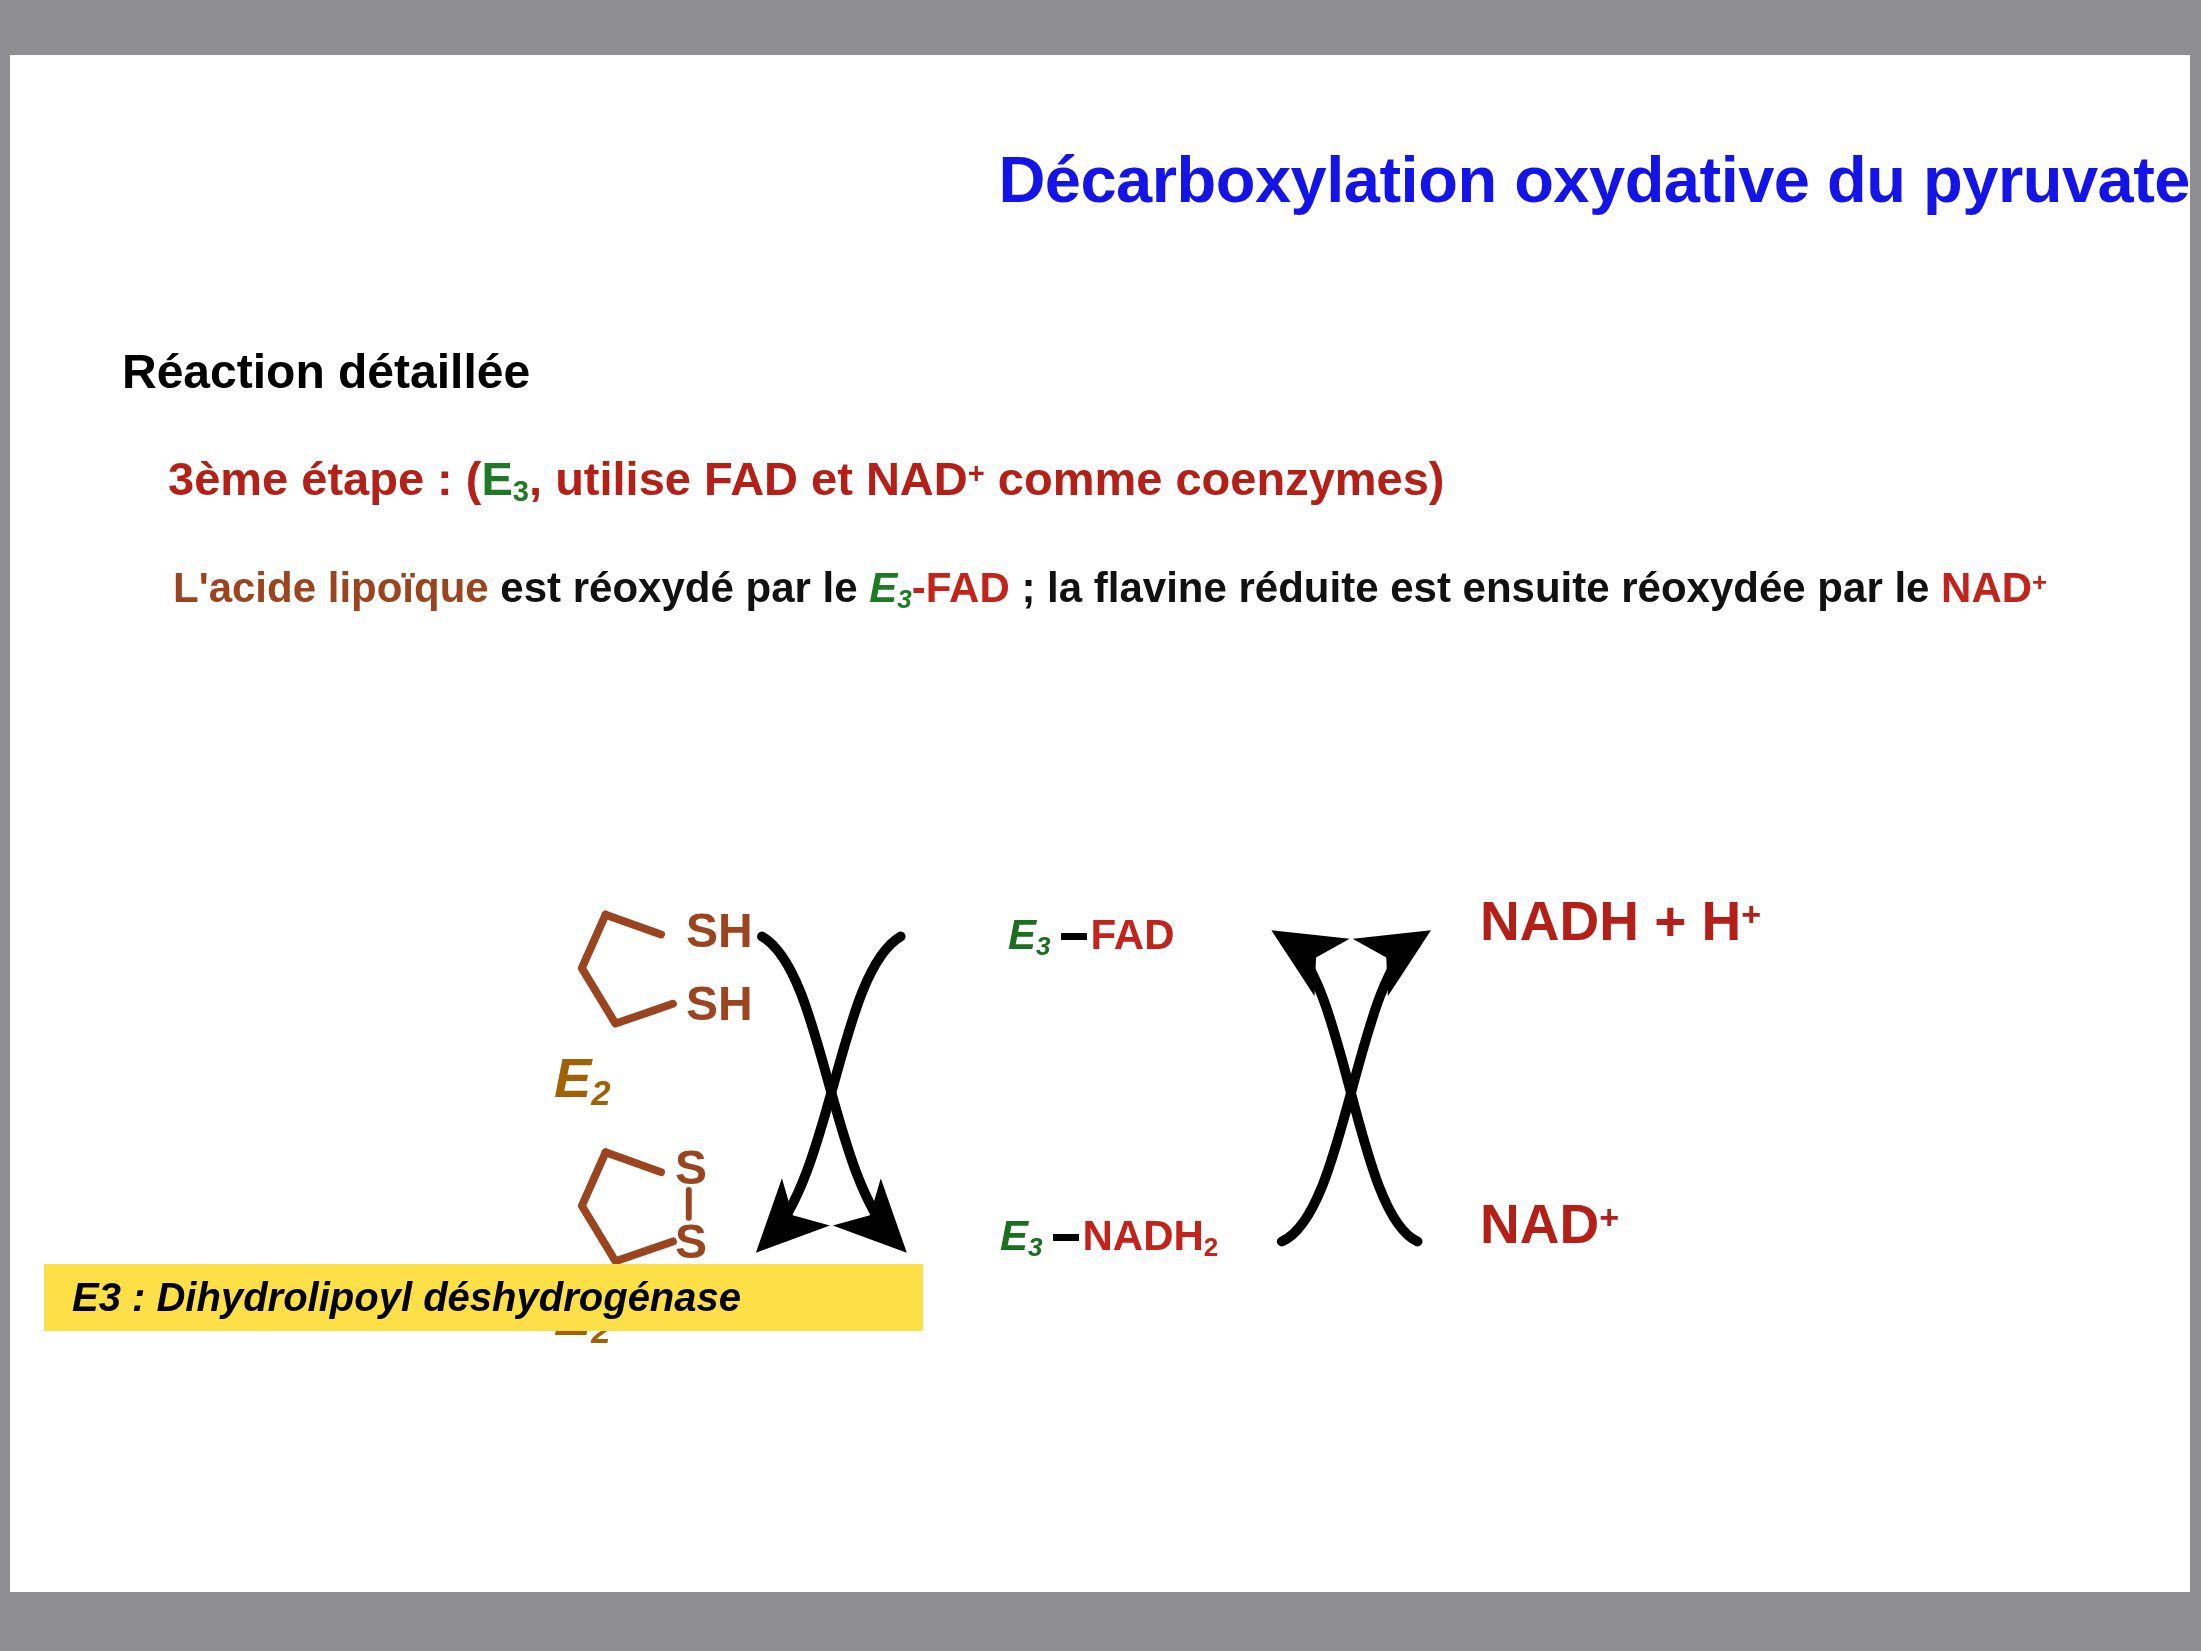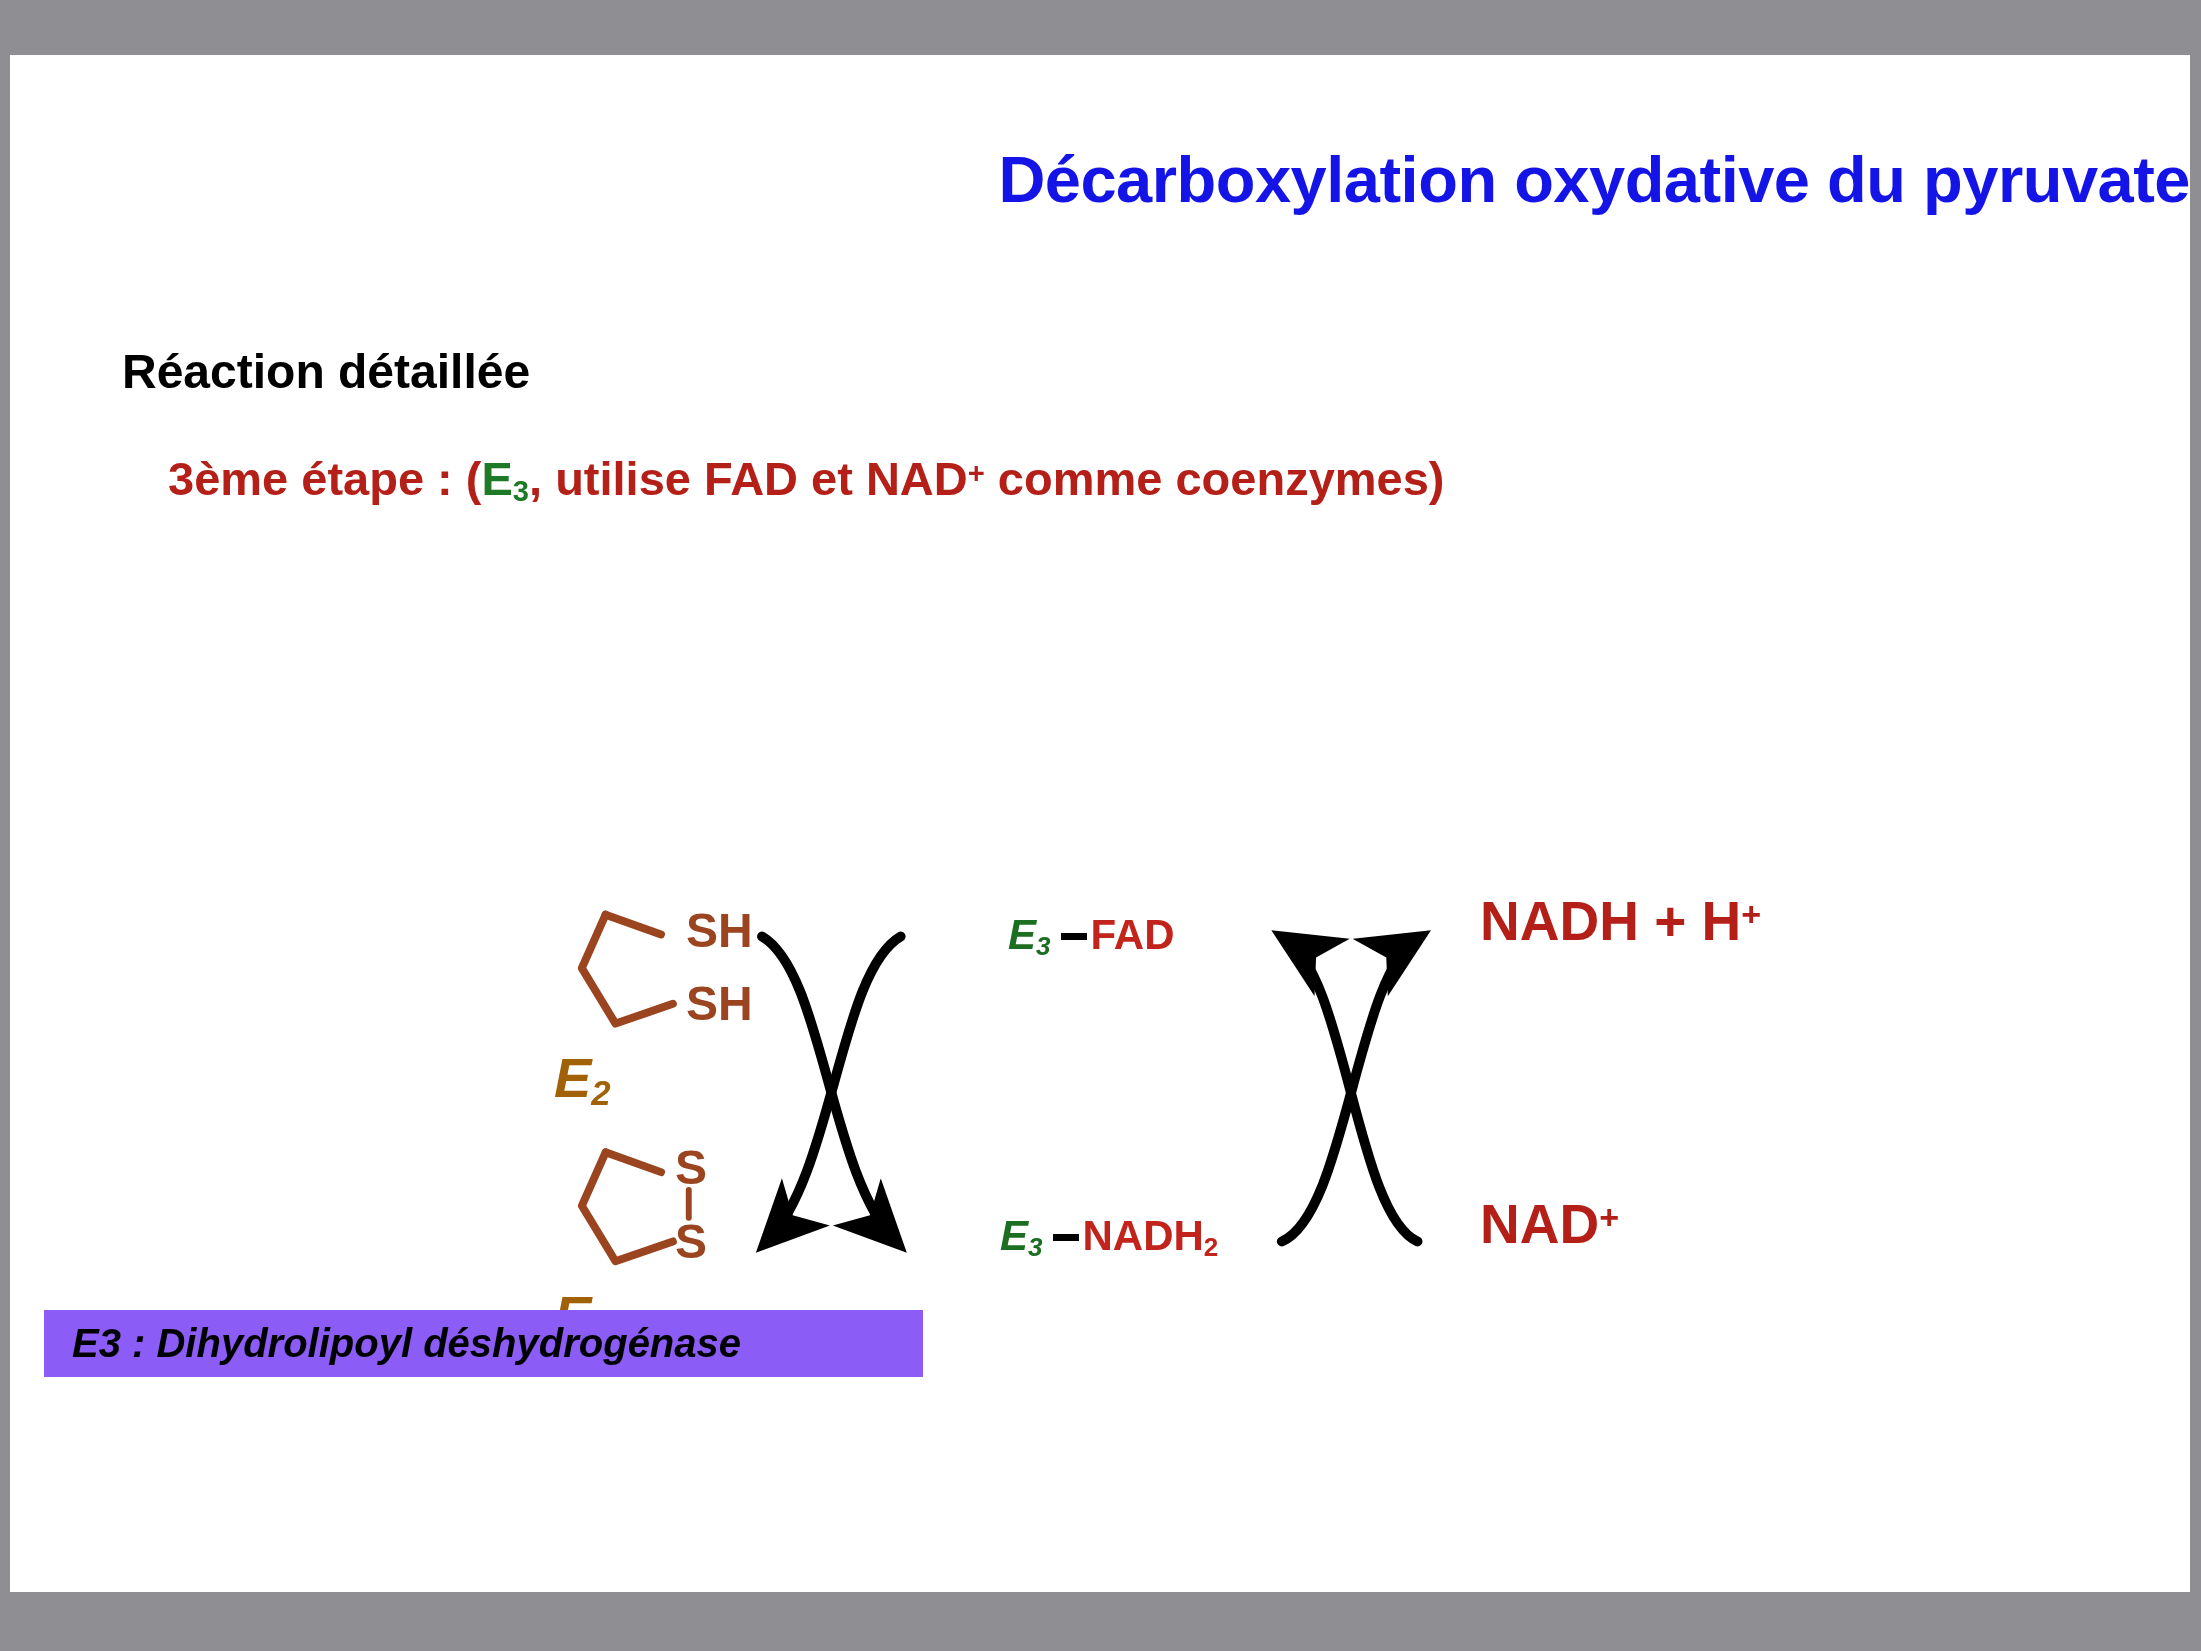--- a/index.html
+++ b/index.html
@@ -108,22 +108,21 @@
     margin: 0 4px 0 10px;
   }
 
   
   #footer-badge {
     position: absolute;
     left: 34px;
     top: 1209px;
     width: 879px;
     height: 67px;
-    background: #8b5cf6;
-    margin-top: 46px;
+    background: #fde047;
   }
   #footer-badge-text {
     position: absolute;
     left: 28px;
     top: 11px;
     font-size: 40px;
     font-weight: bold;
     font-style: italic;
     color: #000000;
     white-space: nowrap;
@@ -135,20 +134,23 @@
 <div id="slide-frame">
 
   <div id="slide-title">Décarboxylation oxydative du pyruvate</div>
 
   <div id="subtitle-reaction">Réaction détaillée</div>
 
   <div id="step-line">
     <span>3ème étape : (</span><span class="green"><span>E</span><sub>3</sub></span><span>, utilise FAD et NAD</span><sup>+</sup><span> comme coenzymes)</span>
   </div>
 
+  <div id="paragraph">
+    <span class="brown">L'acide lipoïque</span><span> est réoxydé par le </span><span class="green ital"><span>E</span><sub>3</sub></span><span class="red">-FAD</span><span> ; la flavine réduite est ensuite réoxydée par le </span><span class="red"><span>NAD</span><sup>+</sup></span>
+  </div>
 
   <div id="diagram">
 
     <svg width="1307" height="515" viewBox="0 0 1320 520" xmlns="http://www.w3.org/2000/svg">
       <defs>
         <marker id="arrowhead" markerWidth="9" markerHeight="9" refX="5.6" refY="3.4" orient="auto" markerUnits="strokeWidth">
           <path d="M0,0 L7.2,3.4 L0,6.8 L1.9,3.4 Z" fill="#000000"></path>
         </marker>
       </defs>
 

